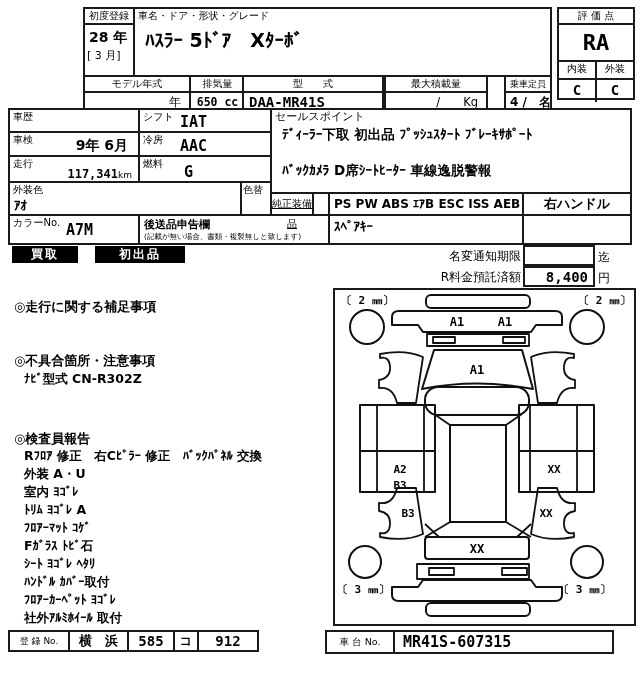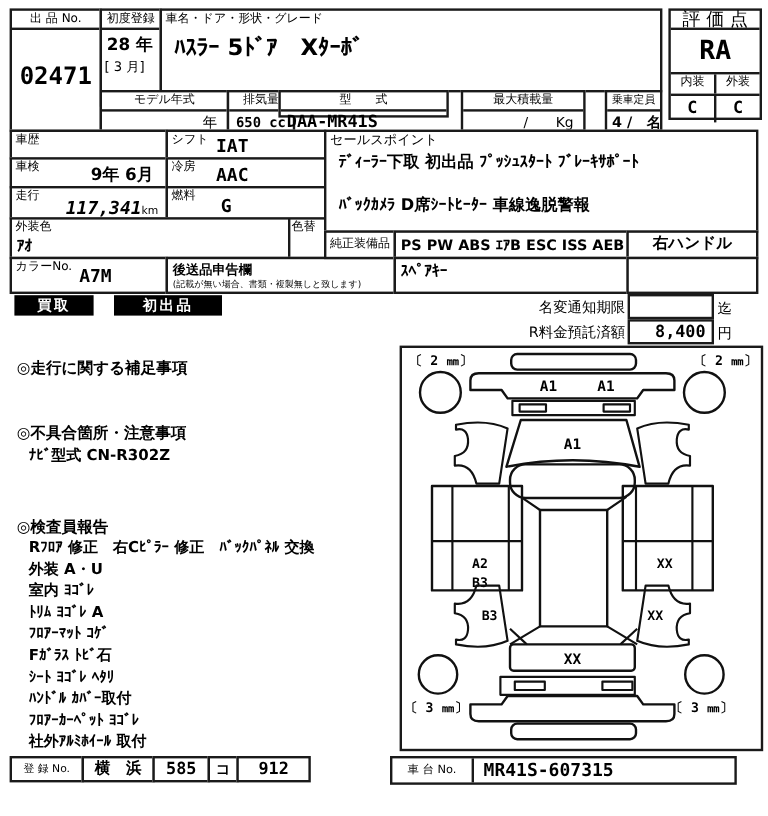--- a/index.html
+++ b/index.html
@@ -18,59 +18,55 @@
   .noteline{position:absolute;font-size:12.5px;font-weight:bold;white-space:nowrap;}
   svg text{font-family:"DejaVu Sans Mono",monospace;font-weight:bold;fill:#000;}
   svg .shape{fill:none;stroke:#111;stroke-width:2;stroke-linejoin:round;}
   svg .thin{stroke-width:1.8;}
 </style>
 </head>
 <body>
 
 <div id="sheet">
 
-  <div class="cell" style="left:8px;top:7px;width:77px;height:103px;">
-    <div class="lblrow">出 品 No.</div>
-    <div class="ctr mono bold" style="font-size:20px;margin-top:26px;">02471</div>
-  </div>
 
   <div class="cell" style="left:83px;top:7px;width:52px;height:82px;">
     <div class="lblrow">初度登録</div>
     <div class="bold" style="font-size:14px;padding:4px 2px 0 4px;white-space:nowrap;">28 年</div>
     <div style="font-size:11px;padding:1px 2px 0 2px;white-space:nowrap;">[ 3 月]</div>
   </div>
 
   <div class="cell" style="left:133px;top:7px;width:419px;height:70px;">
     <div class="lbl">車名・ドア・形状・グレード</div>
     <div class="bold" style="font-size:19px;padding:6px 0 0 10px;white-space:nowrap;">ﾊｽﾗｰ 5ﾄﾞｱ　Xﾀｰﾎﾞ</div>
   </div>
 
   <div class="cell" style="left:83px;top:75px;width:108px;height:35px;">
     <div class="lblrow">モデル年式</div>
     <div style="font-size:12px;text-align:right;padding:1px 8px 0 0;">年</div>
   </div>
   <div class="cell" style="left:189px;top:75px;width:57px;height:35px;">
     <div class="lblrow">排気量</div>
     <div class="mono bold ctr" style="font-size:11.5px;padding-top:2px;">650 cc</div>
   </div>
-  <div class="cell" style="left:232px;top:75px;width:142px;height:23px;">
+  <div class="cell" style="left:242px;top:75px;width:142px;height:35px;">
     <div class="lblrow">型　　式</div>
     <div class="mono bold" style="font-size:14px;padding:1px 0 0 5px;">DAA-MR41S</div>
   </div>
   <div class="cell" style="left:384px;top:75px;width:104px;height:35px;">
     <div class="lblrow">最大積載量</div>
     <div style="font-size:11.5px;text-align:right;padding:2px 8px 0 0;">/　　Kg</div>
   </div>
   <div class="cell" style="left:504px;top:75px;width:48px;height:35px;">
     <div class="lblrow" style="font-size:9px;">乗車定員</div>
     <div class="bold" style="font-size:12px;padding:1px 0 0 4px;white-space:nowrap;">4 /　名</div>
   </div>
 
   <div class="cell" style="left:557px;top:7px;width:78px;height:93px;">
-    <div class="lblrow" style="font-size:15px;">評 価 点</div>
+    <div class="lblrow" style="font-size:10px;">評 価 点</div>
     <div class="ctr mono bold" style="font-size:22px;line-height:35px;height:35px;border-bottom:2px solid #1a1a1a;">RA</div>
     <div style="display:flex;height:16px;border-bottom:2px solid #1a1a1a;">
       <div class="ctr" style="flex:1;font-size:10px;line-height:14px;border-right:2px solid #1a1a1a;">内装</div>
       <div class="ctr" style="flex:1;font-size:10px;line-height:14px;">外装</div>
     </div>
     <div style="display:flex;height:22px;">
       <div class="ctr mono bold" style="flex:1;font-size:14px;line-height:20px;border-right:2px solid #1a1a1a;">C</div>
       <div class="ctr mono bold" style="flex:1;font-size:14px;line-height:20px;">C</div>
     </div>
   </div>
@@ -86,21 +82,21 @@
     <div class="lbl abs">車検</div>
     <div class="bold" style="font-size:14px;text-align:right;padding:4px 10px 0 0;white-space:nowrap;">9年  6月</div>
   </div>
   <div class="cell" style="left:138px;top:131px;width:134px;height:26px;">
     <div class="lbl abs">冷房</div>
     <div class="mono bold" style="font-size:15px;padding:4px 0 0 40px;">AAC</div>
   </div>
   <div class="cell" style="left:8px;top:155px;width:132px;height:28px;">
     <div class="lbl abs">走行</div>
     <div style="text-align:right;padding:6px 6px 0 0;white-space:nowrap;">
-      <span class="mono bold" style="font-size:15px;font-style:italic;">117,341</span><span style="font-size:9px;">km</span>
+      <span class="mono bold" style="font-size:12px;">117,341</span><span style="font-size:9px;">km</span>
     </div>
   </div>
   <div class="cell" style="left:138px;top:155px;width:134px;height:28px;">
     <div class="lbl abs">燃料</div>
     <div class="mono bold" style="font-size:15px;padding:6px 0 0 44px;">G</div>
   </div>
   <div class="cell" style="left:8px;top:181px;width:234px;height:35px;">
     <div class="lbl">外装色</div>
     <div class="bold" style="font-size:13px;padding:1px 0 0 4px;">ｱｵ</div>
   </div>
@@ -115,21 +111,21 @@
     <div class="bold" style="font-size:11px;padding:1px 0 0 4px;">後送品申告欄</div>
     <div style="font-size:7.5px;padding:0 0 0 4px;white-space:nowrap;">(記載が無い場合、書類・複製無しと致します)</div>
   </div>
 
   <div class="cell" style="left:270px;top:108px;width:362px;height:86px;">
     <div class="lbl" style="font-size:11px;">セールスポイント</div>
     <div class="bold" style="font-size:13.5px;padding:2px 0 0 10px;white-space:nowrap;">ﾃﾞｨｰﾗｰ下取  初出品  ﾌﾟｯｼｭｽﾀｰﾄ  ﾌﾞﾚｰｷｻﾎﾟｰﾄ</div>
     <div class="bold" style="font-size:13.5px;padding:2px 0 0 10px;white-space:nowrap;margin-top:16px;">ﾊﾞｯｸｶﾒﾗ  D席ｼｰﾄﾋｰﾀｰ  車線逸脱警報</div>
   </div>
 
-  <div class="cell" style="left:270px;top:192px;width:60px;height:24px;">
+  <div class="cell" style="left:270px;top:192px;width:44px;height:24px;text-decoration:underline;">
     <div class="ctr" style="font-size:10px;line-height:20px;">純正装備品</div>
   </div>
   <div class="cell" style="left:328px;top:192px;width:196px;height:24px;">
     <div class="bold" style="font-size:12px;line-height:20px;padding-left:4px;white-space:nowrap;">PS PW ABS ｴｱB ESC ISS AEB TV ﾅﾋﾞ</div>
   </div>
   <div class="cell" style="left:522px;top:192px;width:110px;height:24px;">
     <div class="ctr bold" style="font-size:13px;line-height:20px;">右ハンドル</div>
   </div>
   <div class="cell" style="left:328px;top:214px;width:196px;height:31px;">
     <div class="bold" style="font-size:13px;padding:3px 0 0 4px;">ｽﾍﾟｱｷｰ</div>

